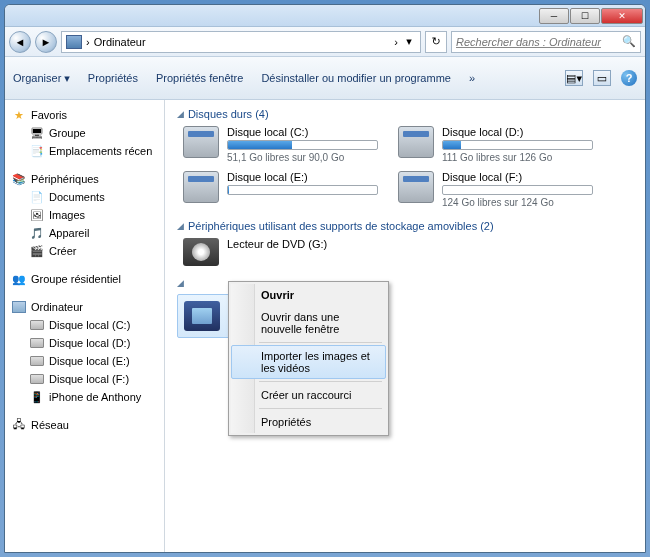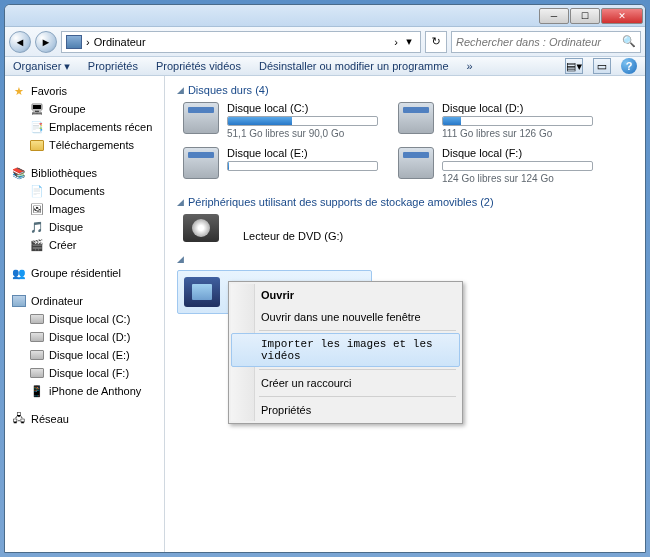--- a/index.html
+++ b/index.html
@@ -11,23 +11,23 @@
 .winbtn.max { background: linear-gradient(#f0f0f0,#d0d0d0); }
 .winbtn.close { background: linear-gradient(#f08080,#d03030); color: #fff; width: 42px; }
 .navbar { height: 30px; background: linear-gradient(#f4f8fc,#e6eef7); border-bottom: 1px solid #c0d0e0; display: flex; align-items: center; padding: 0 4px; gap: 4px; }
 .navbtn { width: 22px; height: 22px; border-radius: 50%; background: radial-gradient(circle at 30% 30%, #fff, #b0c8e0 70%, #7090b0); border: 1px solid #8aa5c0; display: flex; align-items: center; justify-content: center; cursor: pointer; }
 .addrbar { flex: 1; height: 22px; background: #fff; border: 1px solid #a8b8c8; display: flex; align-items: center; padding: 0 4px; gap: 4px; }
 .addr-icon { width: 16px; height: 14px; background: linear-gradient(#8ab0d8,#5080b0); border: 1px solid #406090; }
 .addr-text { flex: 1; }
 .addr-drop { width: 14px; text-align: center; cursor: pointer; }
 .refresh { width: 22px; height: 22px; background: #fff; border: 1px solid #a8b8c8; display: flex; align-items: center; justify-content: center; cursor: pointer; }
 .searchbar { width: 190px; height: 22px; background: #fff; border: 1px solid #a8b8c8; display: flex; align-items: center; padding: 0 4px; gap: 4px; }
-.searchbar input { border: none; outline: none; flex: 1; font-style: italic; color: #888; font-size: 11px; }
+.searchbar input { border: none; outline: none; flex: 1; font-style: italic; color: #888; font-size: 11px; text-decoration: underline; }
 .search-icon { color: #5070a0; cursor: pointer; }
-.toolbar { height: 19px; background: linear-gradient(#f7fafd,#dfe9f3); border-bottom: 1px solid #c0d0e0; display: flex; align-items: center; padding: 0 8px; gap: 18px; }
+.toolbar { height: 43px; background: linear-gradient(#f7fafd,#dfe9f3); border-bottom: 1px solid #c0d0e0; display: flex; align-items: center; padding: 0 8px; gap: 18px; }
 .toolbtn { color: #1a3a6a; cursor: pointer; display: flex; align-items: center; gap: 3px; }
 .tool-right { margin-left: auto; display: flex; gap: 10px; align-items: center; }
 .tool-icon { width: 18px; height: 16px; border: 1px solid #8aa5c0; background: linear-gradient(#f0f6fc,#d0e0f0); cursor: pointer; display: flex; align-items: center; justify-content: center; }
 .help-icon { width: 16px; height: 16px; border-radius: 50%; background: radial-gradient(circle at 30% 30%,#7ac0f0,#2070c0); color: #fff; text-align: center; line-height: 16px; font-weight: bold; cursor: pointer; }
 .body { flex: 1; display: flex; overflow: hidden; }
 .sidebar { width: 160px; border-right: 1px solid #d0d8e0; padding: 6px 0; overflow-y: auto; }
 .nav-group { margin-bottom: 10px; }
 .nav-head { display: flex; align-items: center; gap: 4px; padding: 2px 6px; cursor: pointer; }
 .nav-item { display: flex; align-items: center; gap: 4px; padding: 2px 6px 2px 24px; cursor: pointer; }
 .ico { width: 16px; height: 14px; display: inline-flex; align-items: center; justify-content: center; }
@@ -41,31 +41,31 @@
 .sect-head .tri { color: #6080a0; font-size: 9px; }
 .drives { display: flex; flex-wrap: wrap; gap: 8px 20px; padding-left: 6px; }
 .drive-item { display: flex; gap: 8px; width: 195px; cursor: pointer; }
 .drive-big-icon { width: 36px; height: 32px; background: linear-gradient(#d8e0e8,#a8b0b8); border: 1px solid #808890; border-radius: 3px; position: relative; flex-shrink: 0; }
 .drive-big-icon::after { content: ""; position: absolute; top: 4px; left: 4px; right: 4px; height: 6px; background: #5080c0; border-radius: 1px; }
 .drive-info { flex: 1; display: flex; flex-direction: column; gap: 2px; }
 .drive-name { color: #000; }
 .drive-bar { height: 10px; background: #fff; border: 1px solid #a0a8b0; border-radius: 2px; overflow: hidden; }
 .drive-fill { height: 100%; background: linear-gradient(#5aa8e8,#2878c8); }
 .drive-text { color: #606870; font-size: 10px; }
-.dvd-item { display: flex; align-items: flex-end; gap: 24px; padding-left: 6px; cursor: pointer; }
+.dvd-item { display: flex; align-items: flex-start; gap: 8px; padding-left: 6px; cursor: pointer; }
 .dvd-icon { width: 36px; height: 28px; background: linear-gradient(#606060,#303030); border-radius: 3px; display: flex; align-items: center; justify-content: center; }
 .dvd-disc { width: 18px; height: 18px; border-radius: 50%; background: radial-gradient(circle,#fff 20%,#c0c0c0 60%,#909090); }
 .device-item { display: flex; align-items: center; gap: 10px; padding: 6px; border: 1px solid #a0c8f0; background: linear-gradient(#e8f4fe,#d4e8fa); border-radius: 2px; width: 195px; cursor: pointer; }
 .phone-icon { width: 36px; height: 30px; background: linear-gradient(#4060a0,#203060); border-radius: 3px; display: flex; align-items: center; justify-content: center; }
 .phone-scr { width: 20px; height: 16px; background: linear-gradient(#a0d0f0,#70a0d0); border-radius: 1px; }
 .dev-name { color: #000; }
 .dev-sub { color: #808890; font-size: 10px; }
-.ctxmenu { position: absolute; top: 281px; left: 228px; width: 235px; background: #f0f0f0; border: 1px solid #a0a0a0; box-shadow: 2px 2px 4px rgba(0,0,0,0.3); padding: 2px; z-index: 100; }
+.ctxmenu { position: absolute; top: 281px; left: 228px; width: 161px; background: #f0f0f0; border: 1px solid #a0a0a0; box-shadow: 2px 2px 4px rgba(0,0,0,0.3); padding: 2px; z-index: 100; }
 .ctx-item { padding: 5px 10px 5px 30px; cursor: pointer; position: relative; }
-.ctx-item:hover, .ctx-item.hover { background: linear-gradient(#e4f0fc,#cde4f9); border: 1px solid #a0c8f0; border-radius: 2px; padding: 4px 4px 4px 29px; font-family: Liberation Mono, monospace; }
+.ctx-item:hover, .ctx-item.hover { background: linear-gradient(#e4f0fc,#cde4f9); border: 1px solid #a0c8f0; border-radius: 2px; padding: 4px 4px 4px 29px; }
 .ctx-item.bold { font-weight: bold; }
 .ctx-sep { height: 1px; background: #d0d0d0; margin: 2px 4px 2px 28px; }
 .ctx-strip { position: absolute; left: 2px; top: 2px; bottom: 2px; width: 24px; background: linear-gradient(to right,#f4f4f4,#e8e8e8); border-right: 1px solid #d8d8d8; z-index: -1; }
 </style>
 </head>
 <body>
 
 <div class="window">
 
   <div class="titlebar">
@@ -90,21 +90,21 @@
       <span class="search-icon">🔍</span>
     </div>
   </div>
 
   <div class="toolbar">
     <div class="toolbtn">
         <span>Organiser</span> 
         <span>▾</span>
       </div>
     <div class="toolbtn">Propriétés</div>
-    <div class="toolbtn">Propriétés vidéos</div>
+    <div class="toolbtn">Propriétés fenêtre</div>
     <div class="toolbtn">Désinstaller ou modifier un programme</div>
     <div class="toolbtn">»</div>
     <div class="tool-right">
       <div class="tool-icon">▤▾</div>
       <div class="tool-icon">▭</div>
       <div class="help-icon">?</div>
     </div>
   </div>
 
   <div class="body">
@@ -116,43 +116,37 @@
             <span>Favoris</span>
           </div>
         <div class="nav-item">
             <span class="ico">🖥</span>
             <span>Groupe</span>
           </div>
         <div class="nav-item">
             <span class="ico">📑</span>
             <span>Emplacements récen</span>
           </div>
-        <div class="nav-item">
-            <span class="ico">
-              <span class="folder"></span>
-            </span>
-            <span>Téléchargements</span>
-          </div>
       </div>
       <div class="nav-group">
         <div class="nav-head">
             <span class="ico">📚</span>
-            <span>Bibliothèques</span>
+            <span>Périphériques</span>
           </div>
         <div class="nav-item">
             <span class="ico">📄</span>
             <span>Documents</span>
           </div>
         <div class="nav-item">
             <span class="ico">🖼</span>
             <span>Images</span>
           </div>
         <div class="nav-item">
             <span class="ico">🎵</span>
-            <span>Disque</span>
+            <span>Appareil</span>
           </div>
         <div class="nav-item">
             <span class="ico">🎬</span>
             <span>Créer</span>
           </div>
       </div>
       <div class="nav-group">
         <div class="nav-head">
             <span class="ico">👥</span>
             <span>Groupe résidentiel</span>

